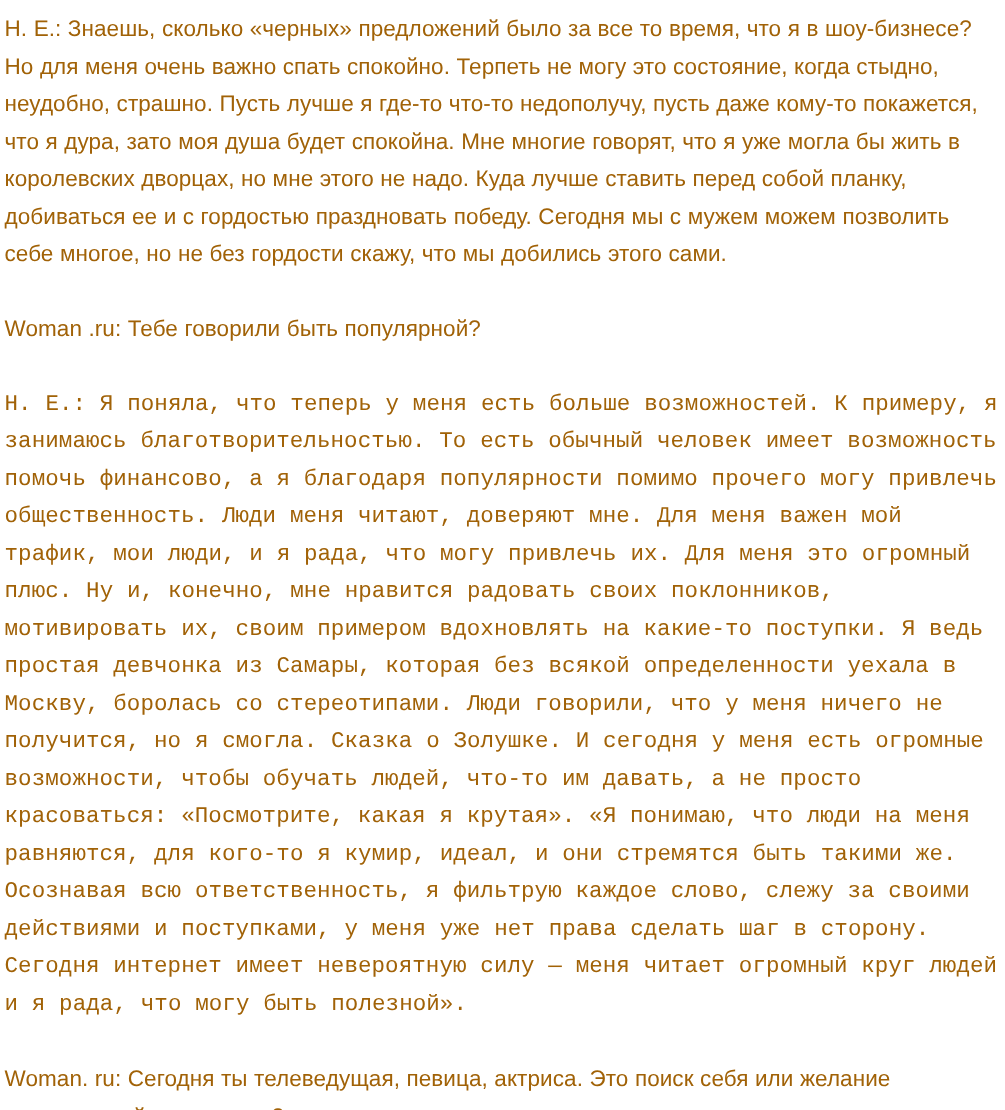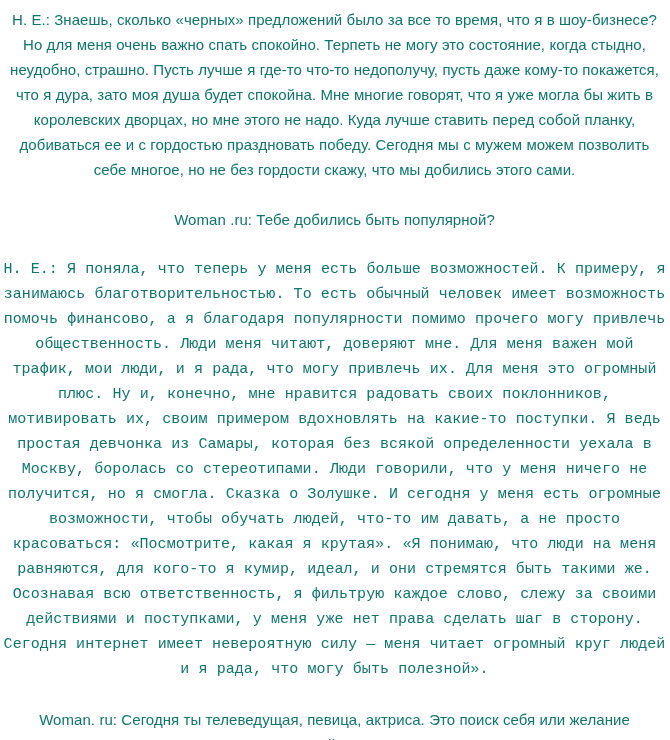--- a/index.html
+++ b/index.html
@@ -23,42 +23,42 @@
     height: 740px;
     padding: 0 4px 0 3px;
     background: #ffffff;
   }
 
   .para {
     margin: 0;
     font-size: 15px;
     line-height: 25px;
     letter-spacing: 0.05px;
-    text-align: center;
+    text-align: left;
     word-spacing: 0.1px;
-    color: #0f766e;
+    color: #a16207;
   }
 
   
   .para.first      { margin-top: 7px; }
   .para.speaker    { margin-top: 25px; }
   .para.answer     { margin-top: 25px; font-family: Liberation Mono, monospace; }
   .para.closing    { margin-top: 25px; }
 
   .para.q-line {
     font-size: 15px;
     line-height: 25px;
   }
 </style>
 </head>
 <body>
 
 <div class="article">
 
   <p class="para first">Н. Е.: Знаешь, сколько «черных» предложений было за все то время, что я в шоу-бизнесе? Но для меня очень важно спать спокойно. Терпеть не могу это состояние, когда стыдно, неудобно, страшно. Пусть лучше я где-то что-то недополучу, пусть даже кому-то покажется, что я дура, зато моя душа будет спокойна. Мне многие говорят, что я уже могла бы жить в королевских дворцах, но мне этого не надо. Куда лучше ставить перед собой планку, добиваться ее и с гордостью праздновать победу. Сегодня мы с мужем можем позволить себе многое, но не без гордости скажу, что мы добились этого сами.</p>
 
-  <p class="para speaker q-line">Woman .ru: Тебе добились быть популярной?</p>
+  <p class="para speaker q-line">Woman .ru: Тебе говорили быть популярной?</p>
 
   <p class="para answer">Н. Е.: Я поняла, что теперь у меня есть больше возможностей. К примеру, я занимаюсь благотворительностью. То есть обычный человек имеет возможность помочь финансово, а я благодаря популярности помимо прочего могу привлечь общественность. Люди меня читают, доверяют мне. Для меня важен мой трафик, мои люди, и я рада, что могу привлечь их. Для меня это огромный плюс. Ну и, конечно, мне нравится радовать своих поклонников, мотивировать их, своим примером вдохновлять на какие-то поступки. Я ведь простая девчонка из Самары, которая без всякой определенности уехала в Москву, боролась со стереотипами. Люди говорили, что у меня ничего не получится, но я смогла. Сказка о Золушке. И сегодня у меня есть огромные возможности, чтобы обучать людей, что-то им давать, а не просто красоваться: «Посмотрите, какая я крутая». «Я понимаю, что люди на меня равняются, для кого-то я кумир, идеал, и они стремятся быть такими же. Осознавая всю ответственность, я фильтрую каждое слово, слежу за своими действиями и поступками, у меня уже нет права сделать шаг в сторону. Сегодня интернет имеет невероятную силу — меня читает огромный круг людей и я рада, что могу быть полезной».</p>
 
   <p class="para closing q-line">Woman. ru: Сегодня ты телеведущая, певица, актриса. Это поиск себя или желание предложений все и сразу?</p>
 
 </div>
 
 </body></html>

